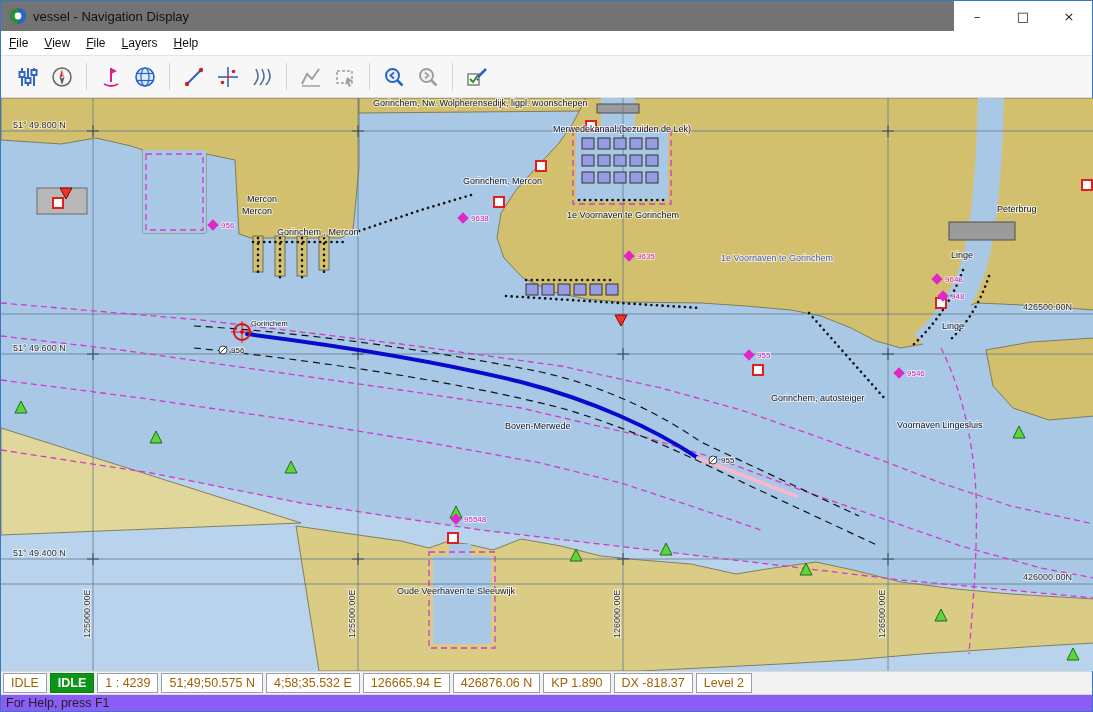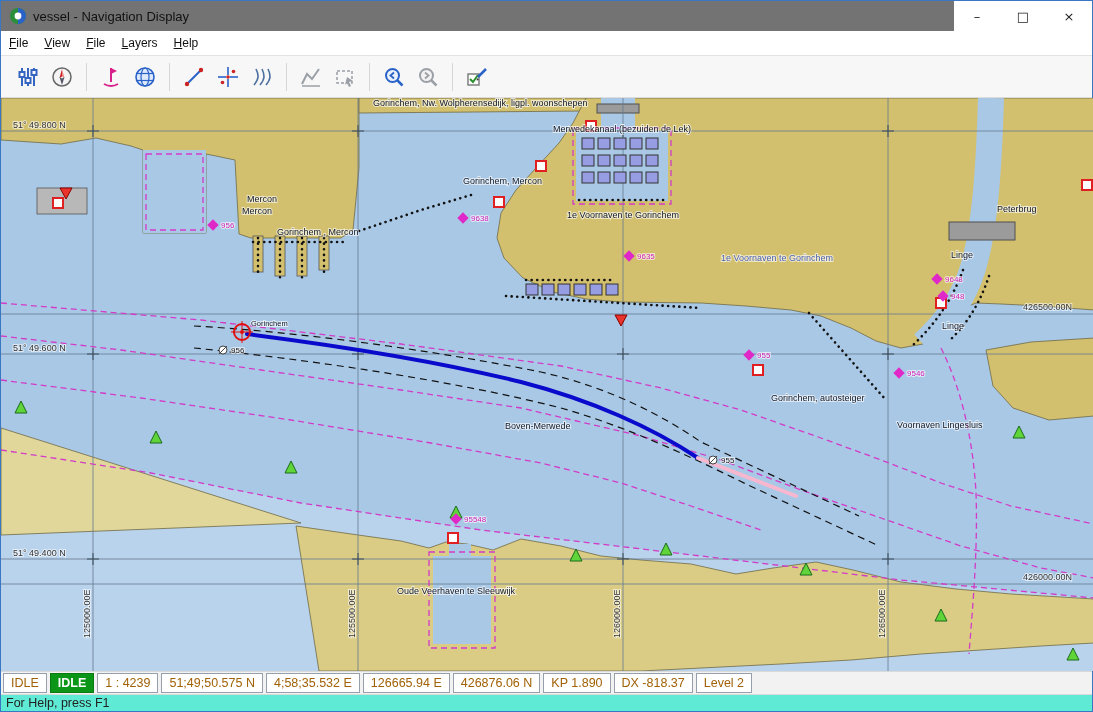--- a/index.html
+++ b/index.html
@@ -22,21 +22,21 @@
   .tb-btn{width:34px;height:32px;border:1px solid transparent;background:transparent;display:flex;align-items:center;justify-content:center;padding:0;}
   
   .map{position:relative;width:1093px;height:573px;flex:0 0 auto;background:#a9c8e6;overflow:hidden;}
   #chart-svg{display:block;}
   #chart-svg text{font-family:"Liberation Sans",sans-serif;paint-order:stroke;stroke:rgba(255,255,255,0.62);stroke-width:2px;}
   
   .statusbar{height:22px;background:#f2f2f2;display:flex;align-items:center;gap:3px;padding-left:2px;flex:0 0 auto;border-top:1px solid #d9d9d9;}
   .seg{border:1px solid #96a0ac;background:#ffffff;font-size:12.5px;color:#a16207;padding:0 7px;line-height:18px;height:18px;white-space:nowrap;}
   .seg.green{background:#0c9618;border-color:#0a7a14;color:#ffffff;font-weight:bold;}
   
-  .helpbar{height:21px;background:#5eead4;border-top:1px solid #d9d9d9;font-size:12.5px;color:#222;display:flex;align-items:center;padding-left:5px;flex:1 1 auto;}
+  .helpbar{height:21px;background:#8b5cf6;border-top:1px solid #d9d9d9;font-size:12.5px;color:#222;display:flex;align-items:center;padding-left:5px;flex:1 1 auto;}
 </style>
 </head>
 <body>
 
 <div class="window">
 
   <div class="titlebar">
     <span class="app-icon">
       <svg width="18" height="18" viewBox="0 0 18 18">
         <circle cx="9" cy="9" r="8" fill="#2a8f3a"></circle>

